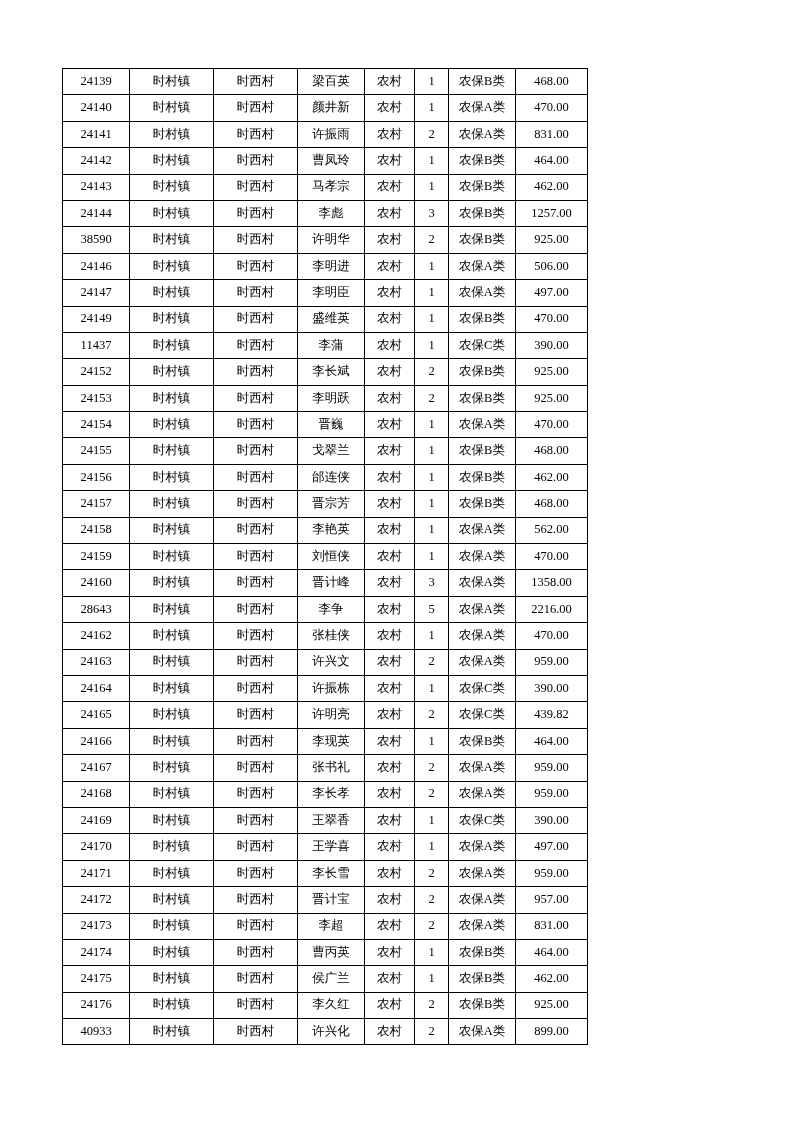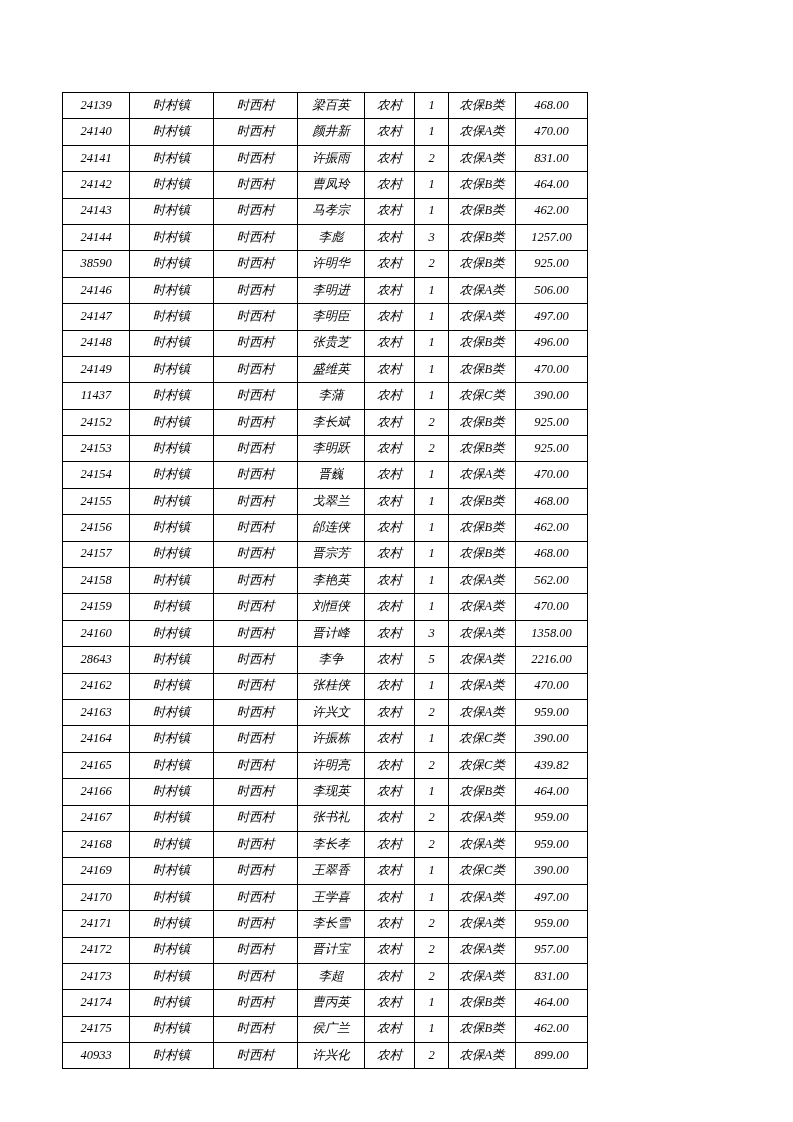--- a/index.html
+++ b/index.html
@@ -11,22 +11,21 @@
     width: 793px;
     height: 1122px;
     font-family: "Liberation Serif", "DejaVu Serif", serif;
     color: #000000;
   }
   .page {
     position: relative;
     width: 793px;
     height: 1122px;
     box-sizing: border-box;
-    padding: 92px 62px 0 62px;
-    font-style: italic;
+    padding: 68px 62px 0 62px;
   }
   table.data-table {
     border-collapse: collapse;
     table-layout: fixed;
     width: 500px;
     margin: 0;
   }
   table.data-table td {
     border: 1px solid #000000;
     height: 25.4px;
@@ -152,30 +151,20 @@
           <td>24147</td>
           <td>时村镇</td>
           <td>时西村</td>
           <td>李明臣</td>
           <td>农村</td>
           <td>1</td>
           <td>农保A类</td>
           <td class="amount">497.00</td>
         </tr>
         <tr>
-          <td>24148</td>
-          <td>时村镇</td>
-          <td>时西村</td>
-          <td>张贵芝</td>
-          <td>农村</td>
-          <td>1</td>
-          <td>农保B类</td>
-          <td class="amount">496.00</td>
-        </tr>
-        <tr>
           <td>24149</td>
           <td>时村镇</td>
           <td>时西村</td>
           <td>盛维英</td>
           <td>农村</td>
           <td>1</td>
           <td>农保B类</td>
           <td class="amount">470.00</td>
         </tr>
         <tr>
@@ -420,20 +409,30 @@
         </tr>
         <tr>
           <td>24175</td>
           <td>时村镇</td>
           <td>时西村</td>
           <td>侯广兰</td>
           <td>农村</td>
           <td>1</td>
           <td>农保B类</td>
           <td class="amount">462.00</td>
+        </tr>
+        <tr>
+          <td>24176</td>
+          <td>时村镇</td>
+          <td>时西村</td>
+          <td>李久红</td>
+          <td>农村</td>
+          <td>2</td>
+          <td>农保B类</td>
+          <td class="amount">925.00</td>
         </tr>
         <tr>
           <td>40933</td>
           <td>时村镇</td>
           <td>时西村</td>
           <td>许兴化</td>
           <td>农村</td>
           <td>2</td>
           <td>农保A类</td>
           <td class="amount">899.00</td>

